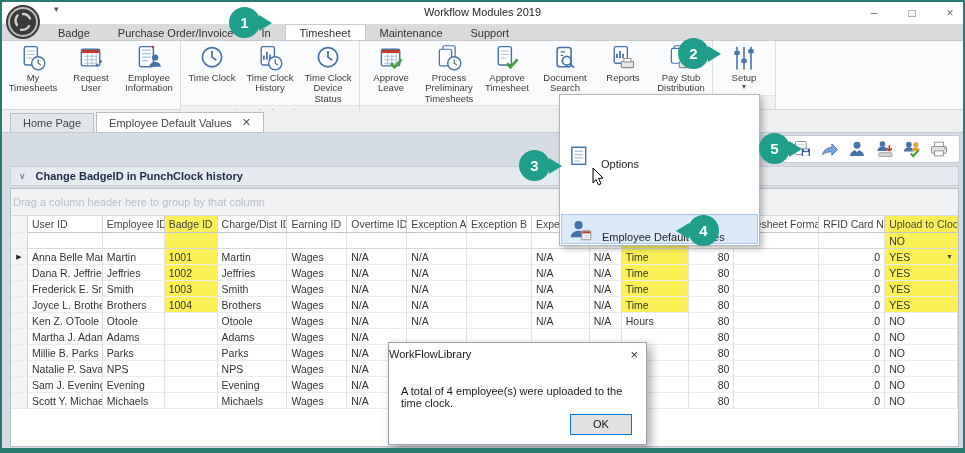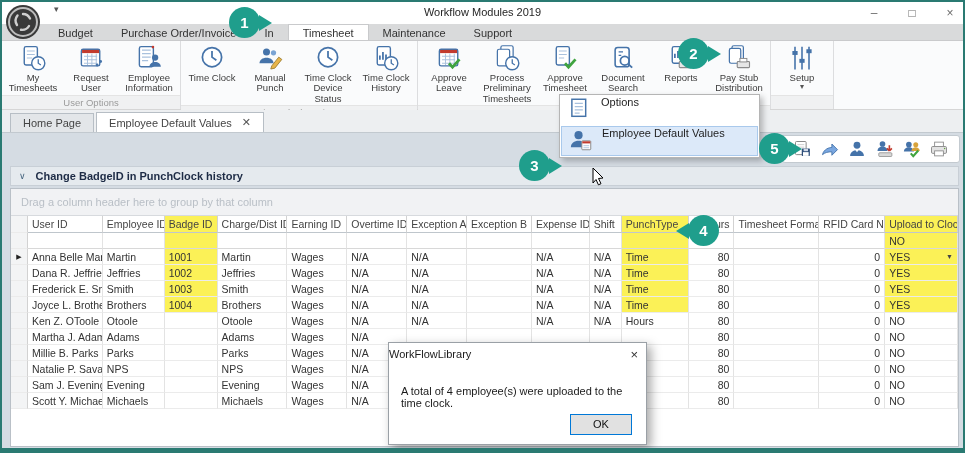--- a/index.html
+++ b/index.html
@@ -45,37 +45,37 @@
                 justify-content:space-around; padding:0 6px; z-index:5;}
   .quickpanel .qic { width:20px; height:20px; cursor:default; }
   .sectionbar { position:absolute; left:8px; top:164px; width:949px; height:20px; background:#e5eaee;
                 border:1px solid #c8cfd6; display:flex; align-items:center; gap:10px; padding:0 8px;}
   .sectionbar .chev { font-size:9px; color:#47657f; cursor:default; }
   .sectionbar .stitle { font-size:11px; font-weight:bold; color:#1d2b45; }
   
   .gridpanel { position:absolute; left:8px; top:186px; width:949px; height:259px; background:#fff;
                border:1px solid #b9c0c7; }
   .groupband { height:27px; background:#f1f2f4; border-bottom:1px solid #d7dade; color:#b9bfc6;
-               font-size:11px; display:flex; align-items:center; padding-left:10px; }
+               font-size:11px; display:flex; align-items:center; padding-left:2px; }
   .g-row { display:flex; }
   .g-cell { font-size:10.5px; color:#333; padding:2px 4px 1px 4px; border-right:1px solid #e3e3e3;
             border-bottom:1px solid #ebebeb; white-space:nowrap; overflow:hidden; height:16px; }
   .g-head .g-cell { color:#444; border-right:1px solid #d2d2d2; border-bottom:1px solid #bfc6cc; height:17px;}
   .g-filter .g-cell { border-bottom:1px solid #d8d8d8; }
   .g-ind { width:17px; border-right:1px solid #d2d2d2; border-bottom:1px solid #ebebeb; background:#f3f4f5;
            font-size:7px; color:#222; display:flex; align-items:center; justify-content:center; height:16px;}
   .g-head .g-ind, .g-filter .g-ind { height:17px; }
   .g-filter .g-ind { height:16px; }
   .hl { background:#fbf157 !important; }
   .ar { text-align:right; }
   .combo { float:right; font-size:7px; color:#444; padding-top:2px; }
   
   .menu { position:absolute; left:557px; top:92px; width:201px; background:#fff; border:1px solid #b5b5b5;
           box-shadow:3px 3px 6px rgba(0,0,0,.25); z-index:20; padding:1px; }
-  .menu-item { height:30px; display:flex; align-items:flex-start; cursor:default; }
+  .menu-item { height:30px; display:flex; align-items:flex-end; cursor:default;margin-top:44px; }
   .menu-item.sel { background:#dce9f9; border:1px solid #a9c9ec; }
   .mi-ic { width:26px; height:26px; margin:0 8px 0 6px; }
   .mi-lb { font-size:11px; color:#1e1e1e; }
   
   .dialog { position:absolute; left:386px; top:340px; width:259px; height:103px; background:#fff;
             border:1px solid #9aa0a6; box-shadow:4px 4px 10px rgba(0,0,0,.35); z-index:30; }
   .dlg-title { height:22px; display:flex; align-items:center; padding:0 8px 0 0; }
   .dlg-title .dtxt { flex:1; font-size:11px; color:#1a1a1a; }
   .dlg-title .dx { font-size:13px; color:#333; cursor:default; }
   .dlg-msg { font-size:11px; color:#1a1a1a; padding:20px 12px 0 12px; }
@@ -107,21 +107,21 @@
     <span class="qat-caret">▾</span>
     <div class="title">Workflow Modules 2019</div>
     <div class="wctrls">
       <span>–</span>
       <span>□</span>
       <span>×</span>
     </div>
   </div>
 
   <div class="tabstrip" id="ribbon-tabs">
-      <div class="rtab">Budget</div>
+      <div class="rtab">Badge</div>
       <div class="rtab">Purchase Order/Invoice</div>
       <div class="rtab">In</div>
       <div class="rtab active">Timesheet</div>
       <div class="rtab">Maintenance</div>
       <div class="rtab">Support</div>
     </div>
 
   <div class="ribbon" id="ribbon-body">
       <div class="rgroup">
         <div class="rbtns">
@@ -148,55 +148,45 @@
             <span class="ric"><svg viewBox="0 0 32 32" width="100%" height="100%">
                 <rect x="5" y="3" width="16" height="23" rx="2" fill="#fff" stroke="#4573a9" stroke-width="1.6"></rect>
                 <path d="M8 7h10M8 11h10M8 15h10M8 19h7" stroke="#a9c1dd" stroke-width="1.3"></path>
                 <circle cx="20.5" cy="3.5" r="1.5" fill="#c23b2e"></circle>
                 <circle cx="23" cy="15.5" r="3.6" fill="#4573a9"></circle>
                 <path d="M16.5 26c0-3.4 3-5.4 6.5-5.4s6.5 2 6.5 5.4z" fill="#4573a9"></path>
               </svg></span>
             <span class="rlb">Employee Information</span>
           </div>
         </div>
-        <div class="rgl">User Options</div>
       </div>
       <div class="rgroup">
         <div class="rbtns">
           <div class="rbtn">
             <span class="ric"><svg viewBox="0 0 32 32" width="100%" height="100%">
                 <circle cx="16" cy="15" r="11" fill="#fff" stroke="#4573a9" stroke-width="2"></circle>
                 <path d="M16 8v7l5 3.5" stroke="#4573a9" stroke-width="2" fill="none"></path>
               </svg></span>
             <span class="rlb">Time Clock</span>
-          </div>
-          <div class="rbtn">
-            <span class="ric"><svg viewBox="0 0 32 32" width="100%" height="100%">
-                <circle cx="12" cy="9" r="4" fill="#4573a9"></circle>
-                <path d="M4 22c0-4 3.6-6.4 8-6.4s8 2.4 8 6.4z" fill="#4573a9"></path>
-                <circle cx="20" cy="10" r="3" fill="#7aa4d4"></circle>
-                <path d="M18 25l8-10 3.5 2.6-8 10-4.6 1z" fill="#e8b54a" stroke="#9a7b2f" stroke-width="1"></path>
-              </svg></span>
-            <span class="rlb">Manual Punch</span>
-          </div>
-          <div class="rbtn">
-            <span class="ric"><svg viewBox="0 0 32 32" width="100%" height="100%">
-                <circle cx="16" cy="15" r="11" fill="#fff" stroke="#4573a9" stroke-width="2"></circle>
-                <path d="M16 8v7l5 3.5" stroke="#4573a9" stroke-width="2" fill="none"></path>
-              </svg></span>
-            <span class="rlb">Time Clock Device Status</span>
           </div>
           <div class="rbtn">
             <span class="ric"><svg viewBox="0 0 32 32" width="100%" height="100%">
                 <rect x="6" y="3" width="15" height="21" rx="2" fill="#fff" stroke="#4573a9" stroke-width="1.6"></rect>
                 <path d="M9 18v-5M12.5 18v-9M16 18v-6" stroke="#4573a9" stroke-width="2"></path>
                 <circle cx="22" cy="22" r="7.5" fill="#fff" stroke="#4573a9" stroke-width="1.6"></circle>
                 <path d="M22 17.5v4.5l3 2" stroke="#4573a9" stroke-width="1.5" fill="none"></path>
               </svg></span>
             <span class="rlb">Time Clock History</span>
+          </div>
+          <div class="rbtn">
+            <span class="ric"><svg viewBox="0 0 32 32" width="100%" height="100%">
+                <circle cx="16" cy="15" r="11" fill="#fff" stroke="#4573a9" stroke-width="2"></circle>
+                <path d="M16 8v7l5 3.5" stroke="#4573a9" stroke-width="2" fill="none"></path>
+              </svg></span>
+            <span class="rlb">Time Clock Device Status</span>
           </div>
         </div>
         <div class="rgl">Time Clock Options</div>
       </div>
       <div class="rgroup">
         <div class="rbtns">
           <div class="rbtn">
             <span class="ric"><svg viewBox="0 0 32 32" width="100%" height="100%">
                 <rect x="5" y="6" width="21" height="19" rx="2" fill="#fff" stroke="#4573a9" stroke-width="1.6"></rect>
                 <rect x="5.8" y="6.8" width="19.4" height="3.6" fill="#c23b2e"></rect>

